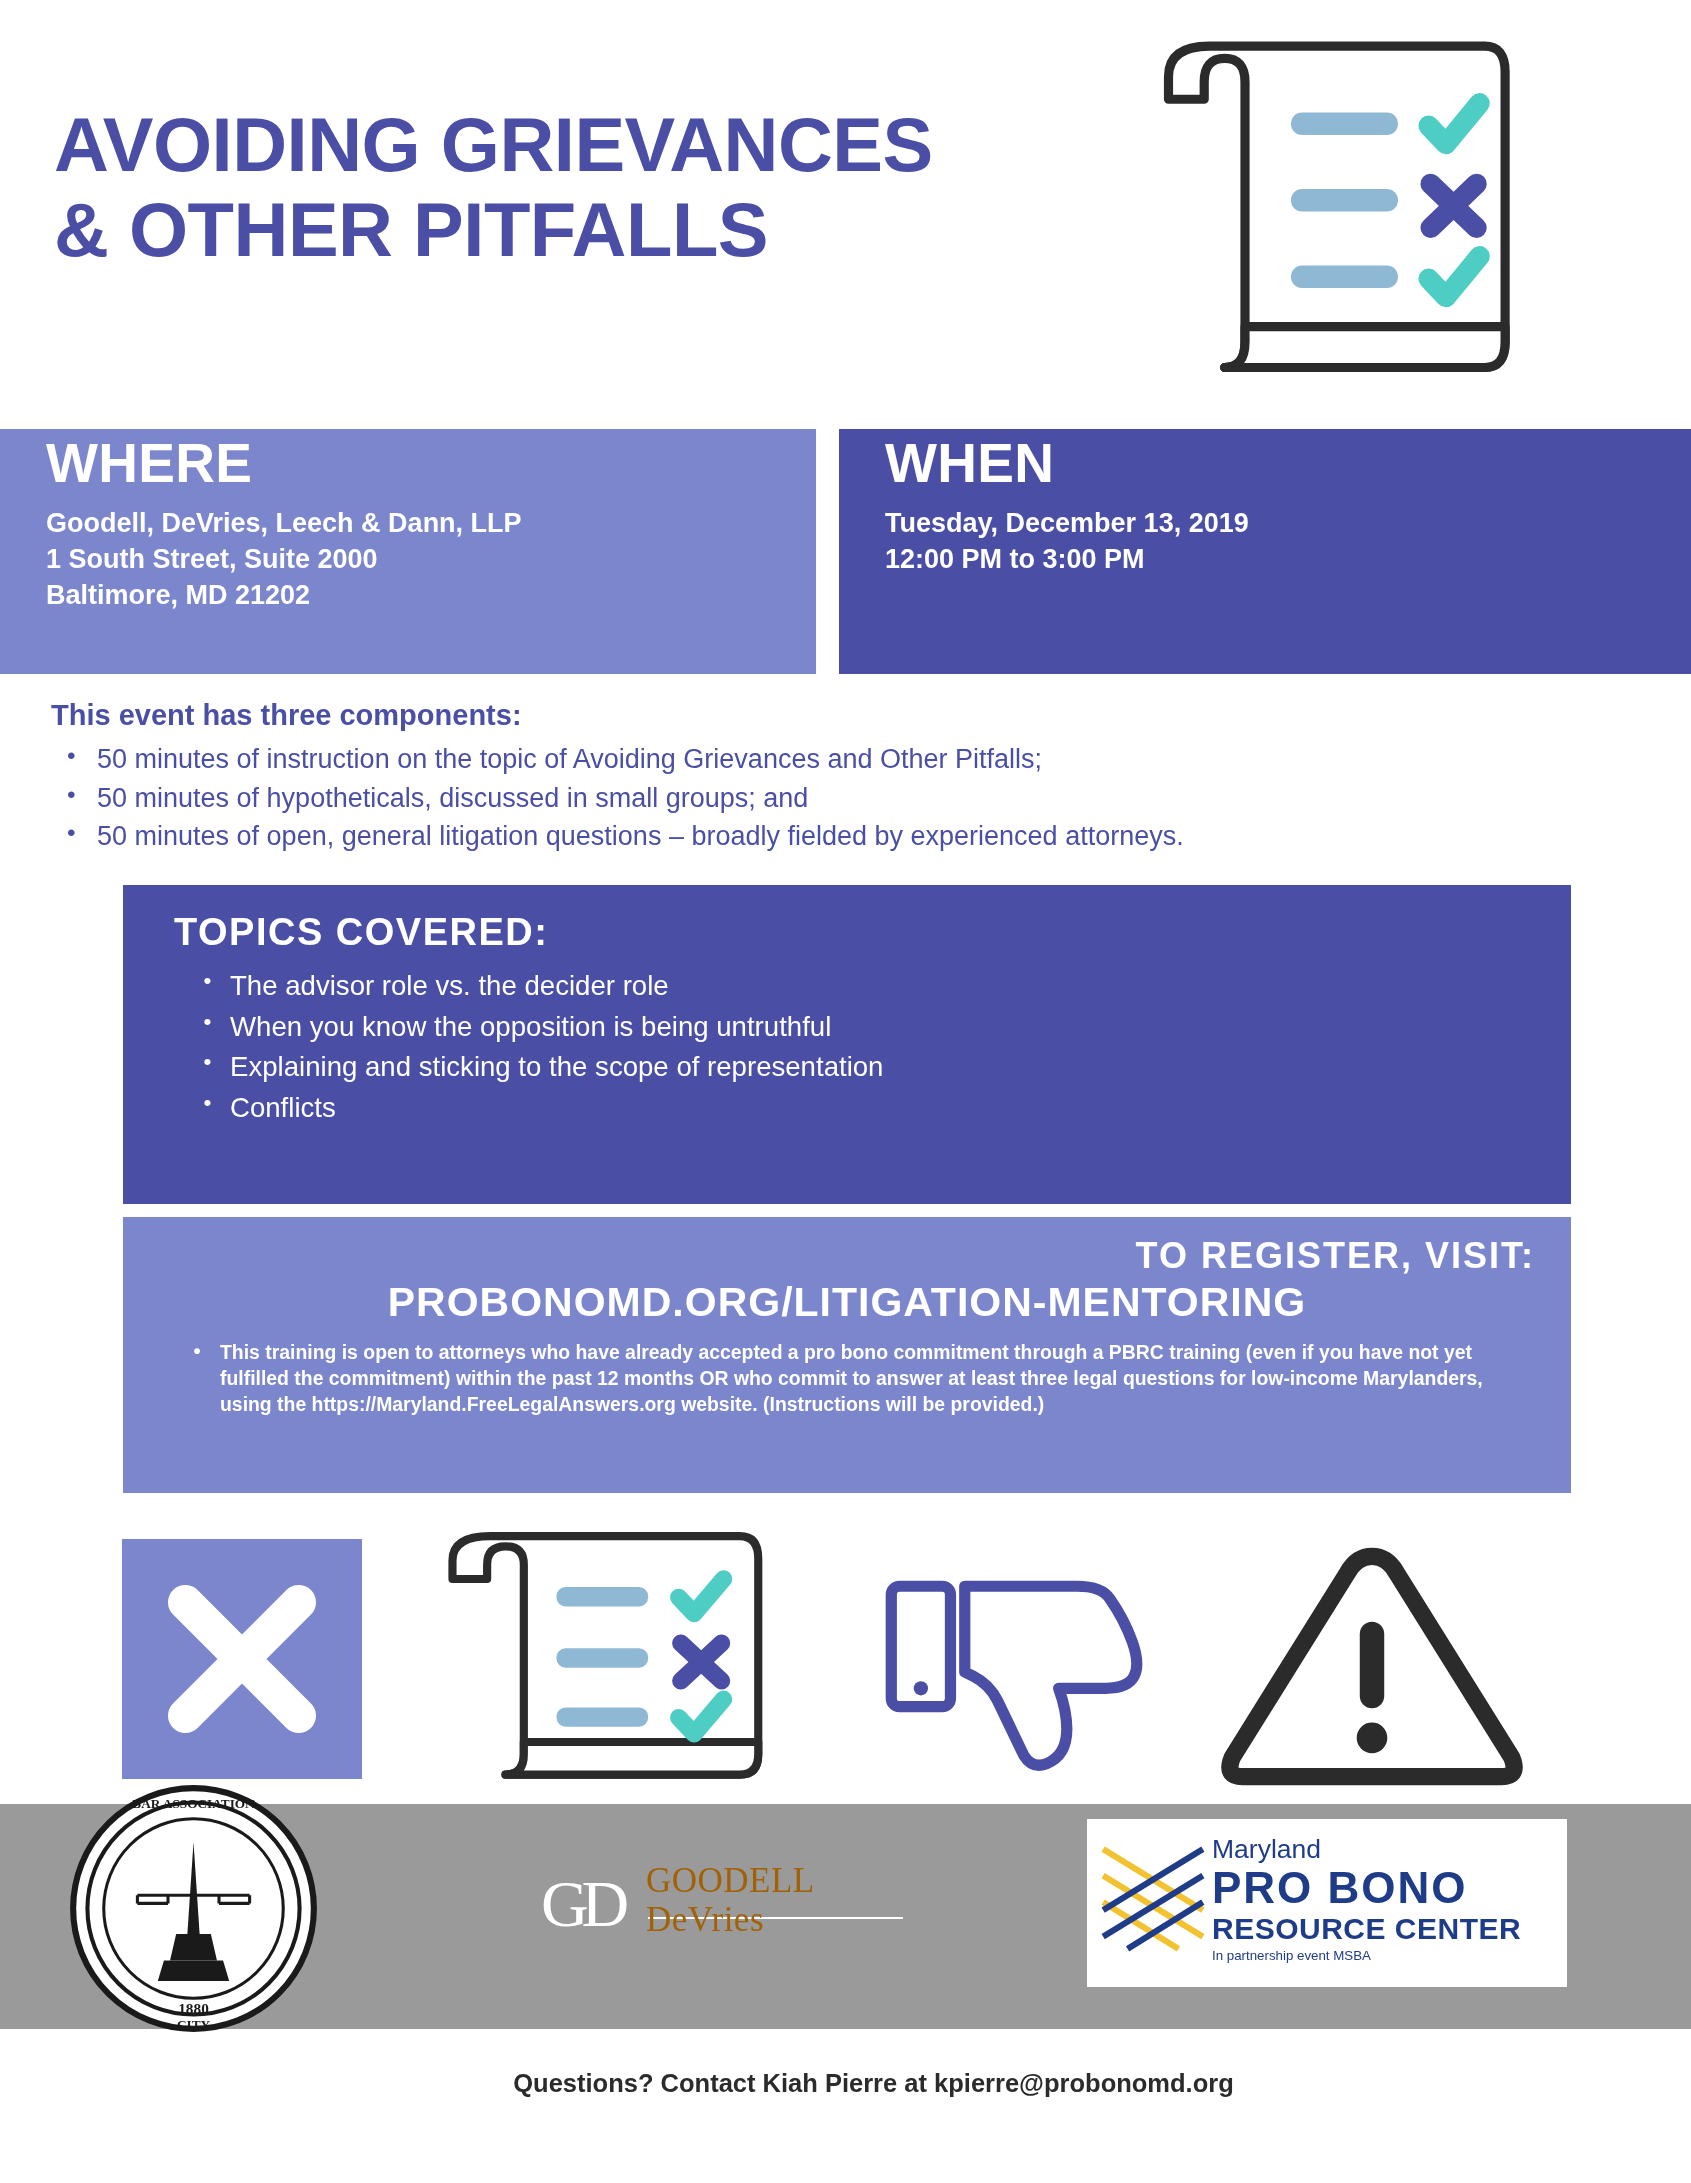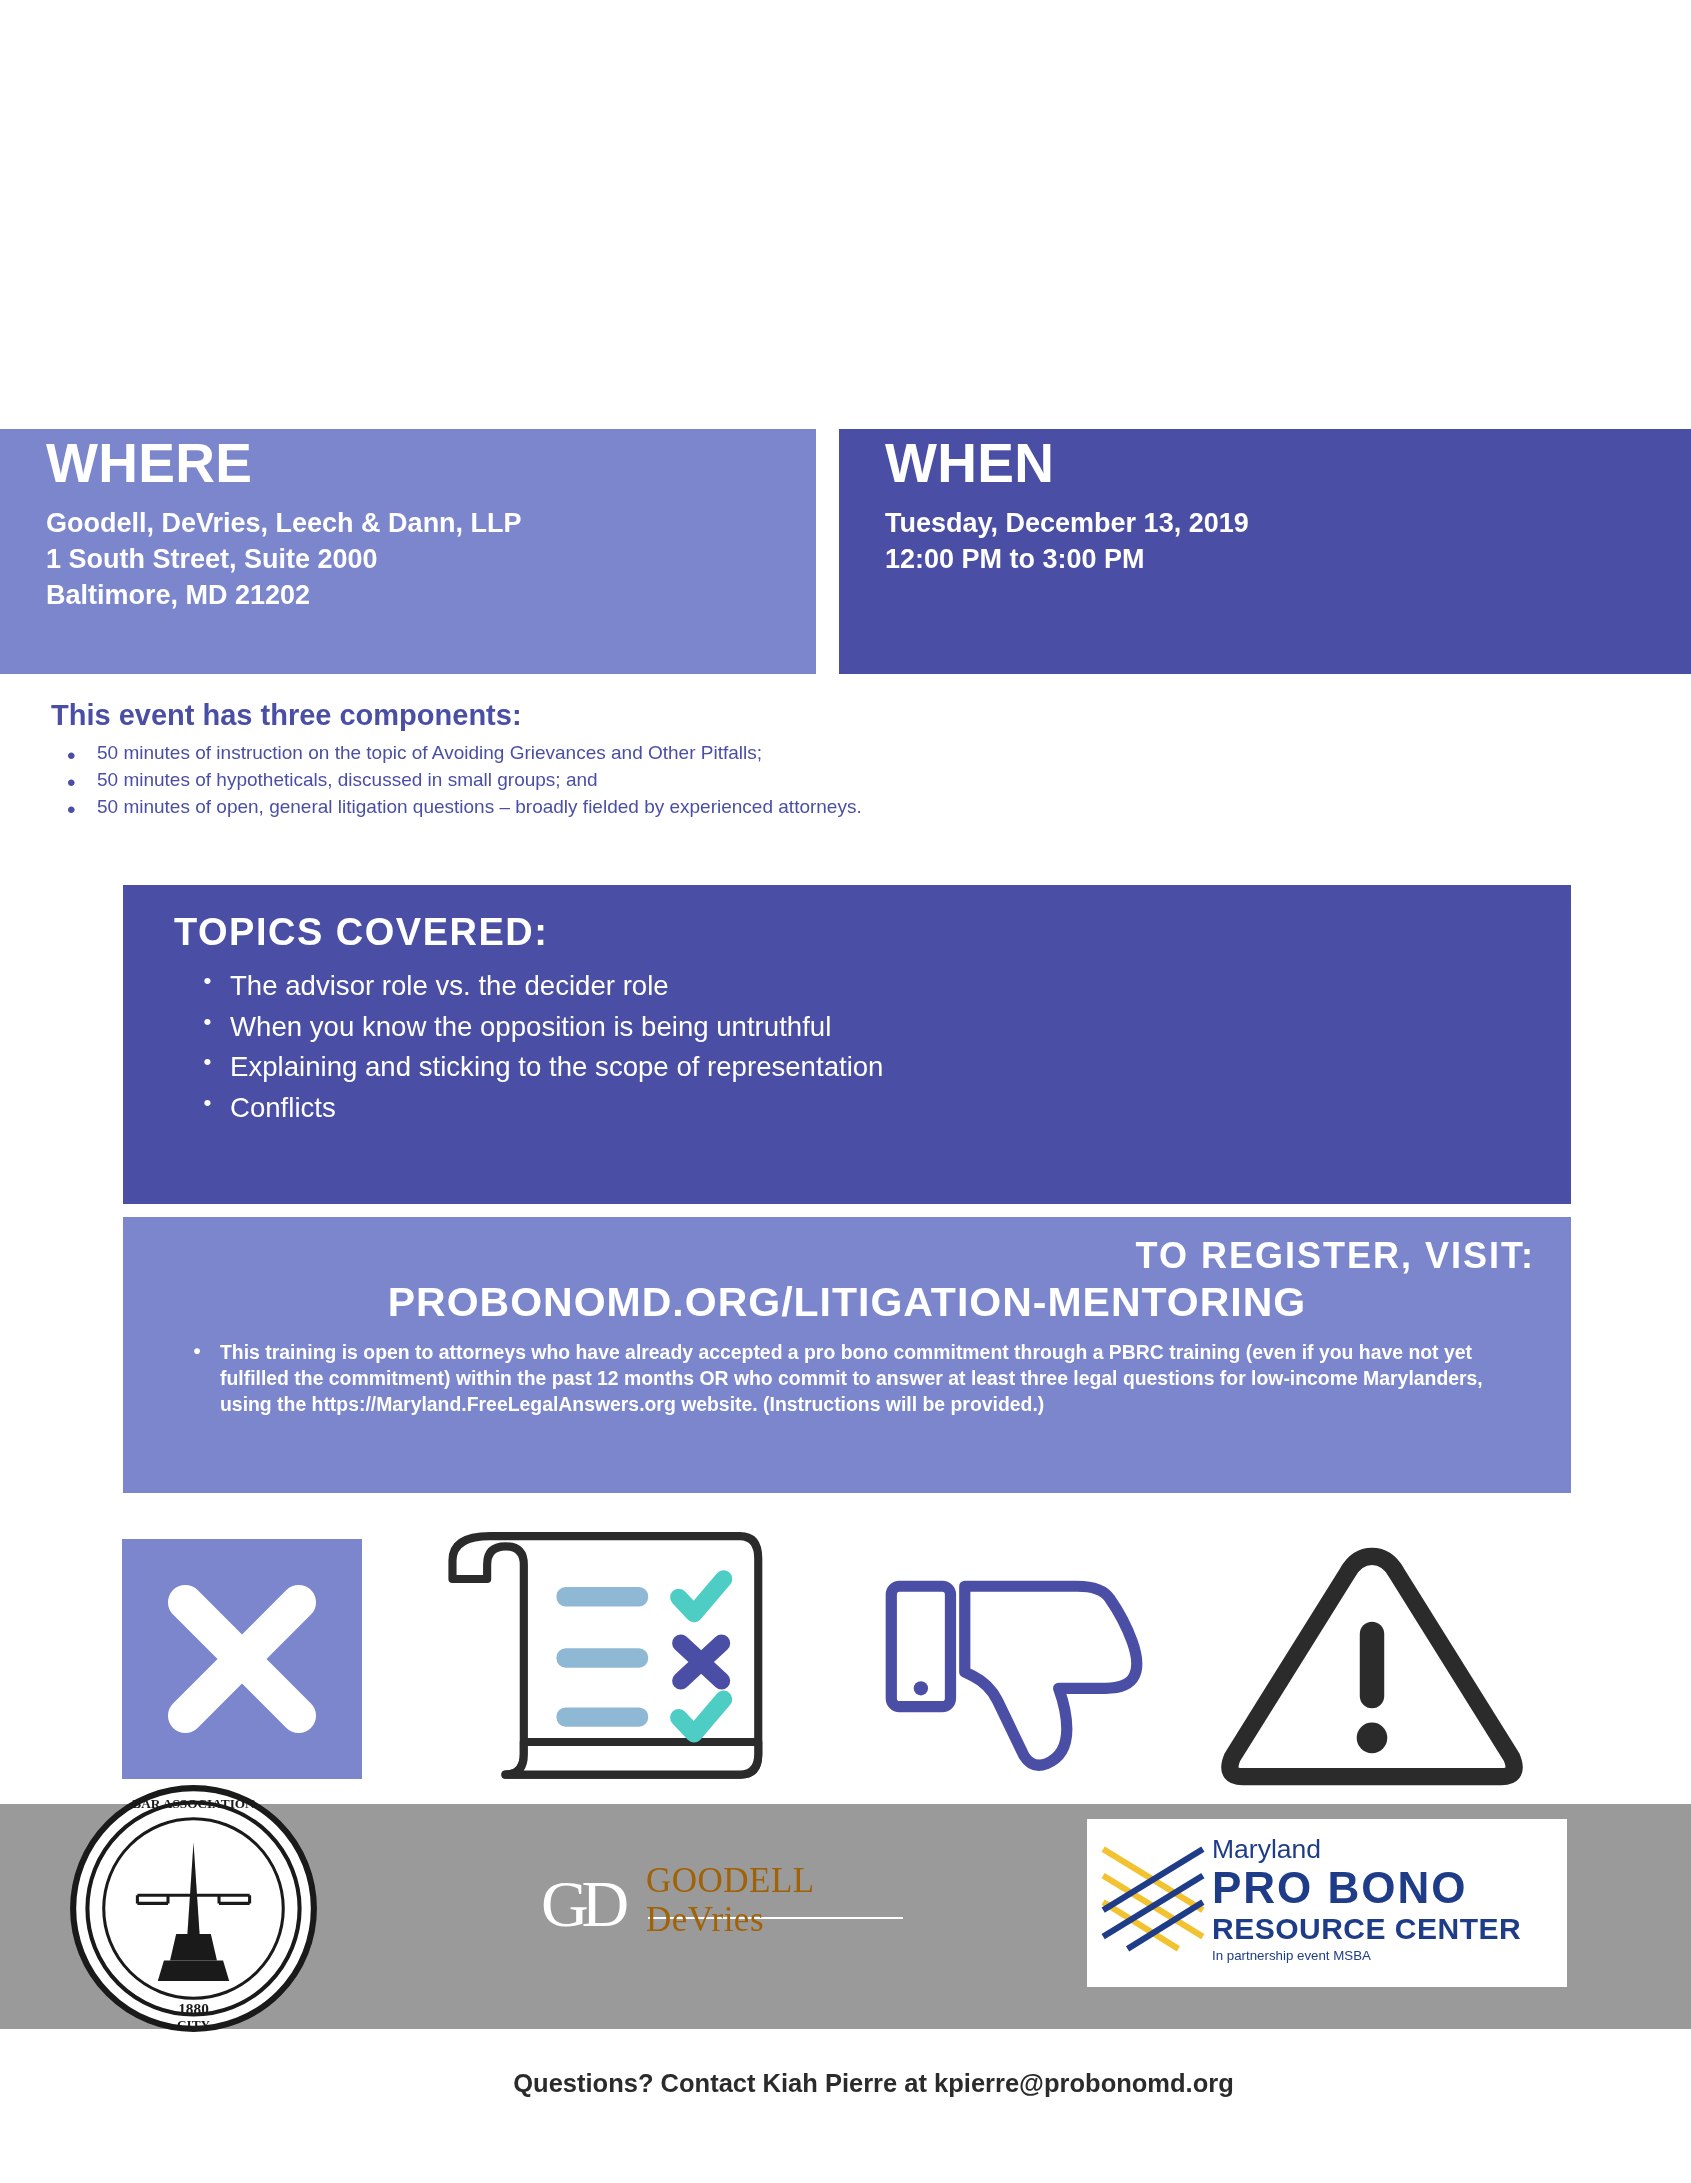--- a/index.html
+++ b/index.html
@@ -100,21 +100,21 @@
     font-weight: bold;
     margin-bottom: 8.2px;
   }
   .components ul {
     margin: 0;
     padding: 0 0 0 46px;
     list-style: none;
   }
   .components li {
     position: relative;
-    font-size: 19px;
+    font-size: 27px;
     line-height: 1.42;
     color: #4a4fa5;
   }
   .components li::before {
     content: "•";
     position: absolute;
     left: -30px;
     top: -1px;
     font-size: 24.5px;
   }
@@ -349,20 +349,39 @@
     font-weight: bold;
     color: #2b2b2b;
     padding-left: 28px;
   }
 </style>
 </head>
 <body>
 
 <div class="page">
 
+  <div class="header">
+    <div class="title">
+      <span>AVOIDING GRIEVANCES</span>
+      <span class="line2">&amp; OTHER PITFALLS</span>
+    </div>
+
+    <div class="scroll-icon">
+      <svg viewBox="0 0 390 350" width="398" height="357" xmlns="http://www.w3.org/2000/svg">
+        <path d="M60 10 L330 10 Q350 10 350 35 L350 300 Q350 325 330 325 L75 325 Q95 325 95 300 L95 45 Q95 22 75 22 Q55 22 55 45 L55 62 L20 62 L20 40 Q20 10 60 10 Z" fill="#ffffff" stroke="#2b2b2b" stroke-width="9" stroke-linejoin="round"></path>
+        <path d="M95 300 Q95 325 75 325 L330 325 Q350 325 350 300 L350 285 L95 285 Z" fill="#ffffff" stroke="#2b2b2b" stroke-width="9" stroke-linejoin="round"></path>
+        <rect x="140" y="75" width="105" height="22" rx="11" fill="#8fb8d4"></rect>
+        <rect x="140" y="150" width="105" height="22" rx="11" fill="#8fb8d4"></rect>
+        <rect x="140" y="225" width="105" height="22" rx="11" fill="#8fb8d4"></rect>
+        <path d="M275 88 L292 106 L325 66" fill="none" stroke="#4ecdc4" stroke-width="20" stroke-linecap="round" stroke-linejoin="round"></path>
+        <path d="M277 145 L322 188 M322 145 L277 188" stroke="#4a4fa5" stroke-width="20" stroke-linecap="round"></path>
+        <path d="M275 238 L292 256 L325 216" fill="none" stroke="#4ecdc4" stroke-width="20" stroke-linecap="round" stroke-linejoin="round"></path>
+      </svg>
+    </div>
+  </div>
 
   <div class="band where">
     <div class="band-title">WHERE</div>
     <div class="band-lines">
       <div>Goodell, DeVries, Leech &amp; Dann, LLP</div>
       <div>1 South Street, Suite 2000</div>
       <div>Baltimore, MD 21202</div>
     </div>
   </div>
 

